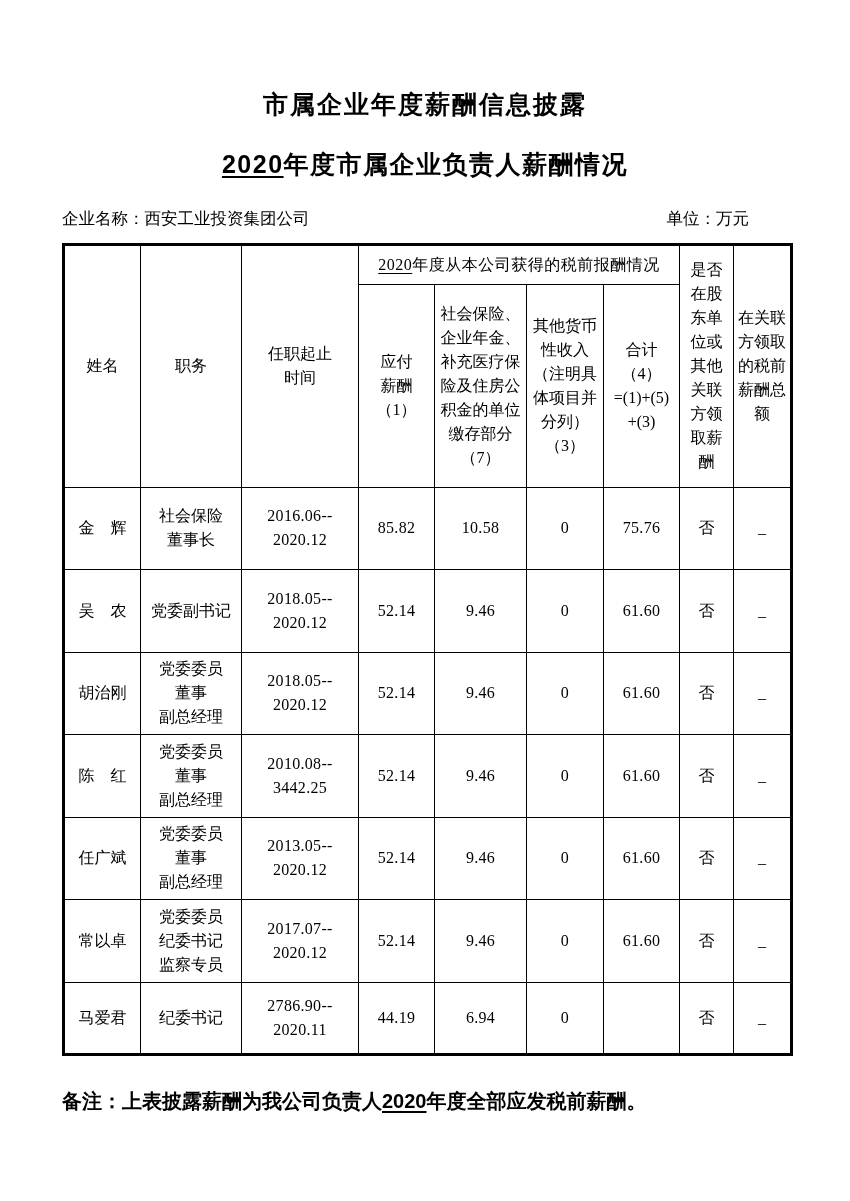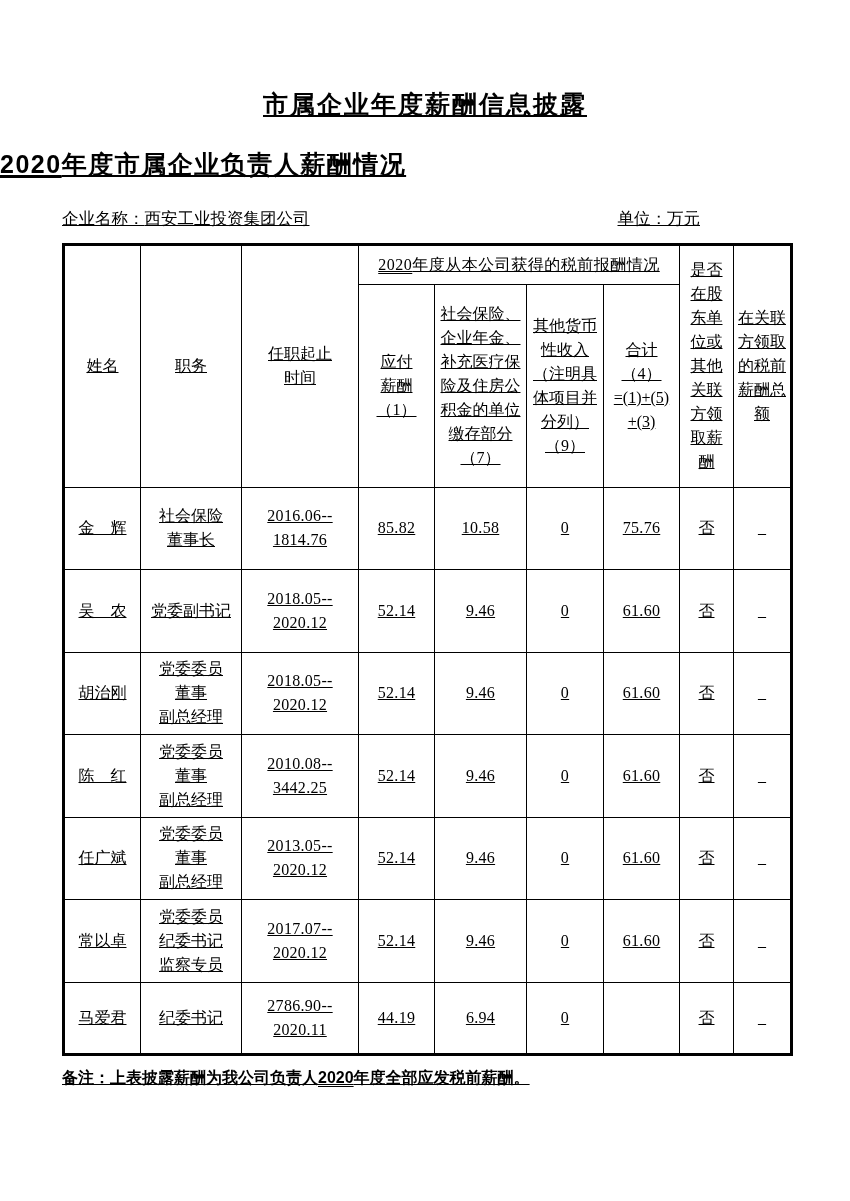--- a/index.html
+++ b/index.html
@@ -12,51 +12,50 @@
     height: 1201px;
     color: #000;
     font-family: "Liberation Serif", "DejaVu Serif", serif;
     overflow: hidden;
   }
   .doc {
     width: 850px;
     height: 1201px;
     box-sizing: border-box;
     padding-top: 92px;
-    text-decoration: underline;
   }
   .title {
     text-align: center;
     font-family: "Liberation Sans", "DejaVu Sans", sans-serif;
     font-weight: bold;
     font-size: 25px;
     letter-spacing: 2px;
     margin: 0;
     line-height: 1;
   }
   .subtitle {
-    text-align: left;
+    text-align: center;
     font-family: "Liberation Sans", "DejaVu Sans", sans-serif;
     font-weight: bold;
     font-size: 25px;
     letter-spacing: 1.5px;
     margin: 35px 0 0 0;
     line-height: 1;
   }
   .u { text-decoration: underline; text-underline-offset: 3px; }
   .info-row {
     display: flex;
     justify-content: space-between;
     align-items: center;
     margin: 32px 62px 0 62px;
     font-family: "Liberation Sans", "DejaVu Sans", sans-serif;
     font-size: 16.5px;
     line-height: 1.2;
   }
-  .info-row .unit { margin-right: 88px; }
+  .info-row .unit { margin-right: 39px; }
   table.salary {
     margin: 14px 0 0 62px;
     width: 728px;
     border-collapse: collapse;
     table-layout: fixed;
     border: 3px solid #000;
   }
   table.salary th, table.salary td {
     border: 1.5px solid #000;
     padding: 2px 2px;
@@ -70,24 +69,24 @@
   }
   tr.r-gh  { height: 40px; }
   tr.r-h   { height: 203px; }
   tr.r-d   { height: 83px; }
   tr.r-d1  { height: 82px; }
   tr.r-last{ height: 72px; }
   th.group-header { font-size: 16px; letter-spacing: 0.5px; }
   td.c-num, td.c-term { font-size: 15.5px; letter-spacing: 0.3px; }
   td.c-dash { font-size: 15px; }
   .note {
-    margin: 12px 62px 0 62px;
+    margin: 32px 62px 0 62px;
     font-family: "Liberation Sans", "DejaVu Sans", sans-serif;
     font-weight: bold;
-    font-size: 16px;
+    font-size: 20px;
     line-height: 1.3;
   }
 </style>
 </head>
 <body>
 
 <div class="doc">
 
   <h1 class="title">市属企业年度薪酬信息披露</h1>
 
@@ -141,34 +140,34 @@
 补充医疗保
 险及住房公
 积金的单位
 缴存部分
 （7）</th>
         <th>其他货币
 性收入
 （注明具
 体项目并
 分列）
-（9）</th>
+（3）</th>
         <th>合计
 （4）
 =(1)+(5)
 +(3)</th>
       </tr>
     </thead>
     <tbody>
       <tr class="r-d1">
         <td class="c-name">金　辉</td>
         <td class="c-pos">社会保险
 董事长</td>
         <td class="c-term">2016.06--
-1814.76</td>
+2020.12</td>
         <td class="c-num">85.82</td>
         <td class="c-num">10.58</td>
         <td class="c-num">0</td>
         <td class="c-num">75.76</td>
         <td class="c-rel">否</td>
         <td class="c-dash">_</td>
       </tr>
       <tr class="r-d">
         <td class="c-name">吴　农</td>
         <td class="c-pos">党委副书记</td>

